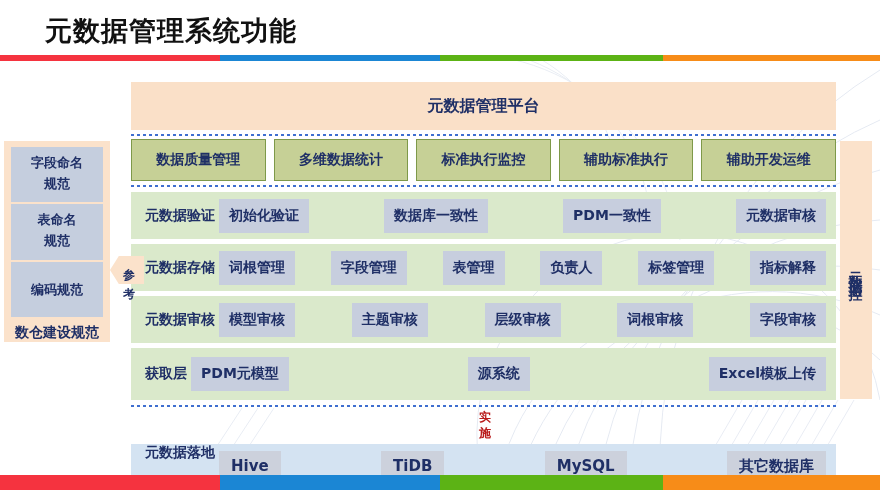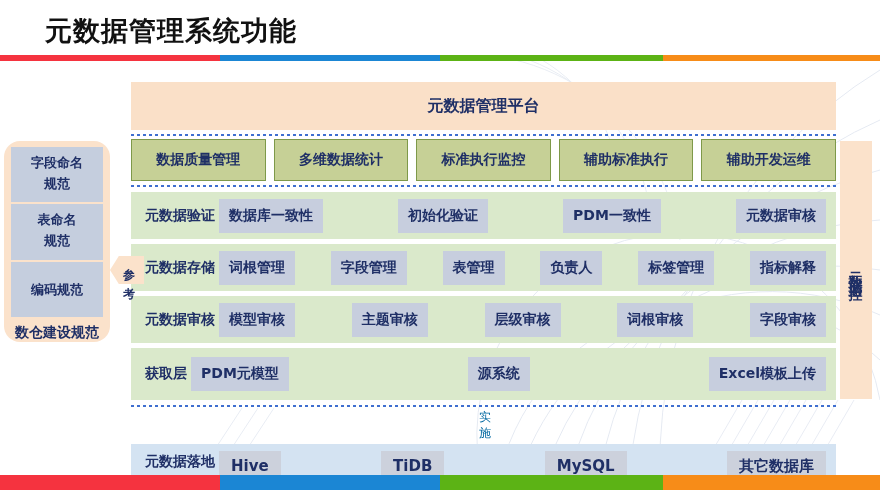--- a/index.html
+++ b/index.html
@@ -30,21 +30,21 @@
   .footbar{position:absolute;left:0;bottom:0;width:880px;height:15px;display:flex;z-index:6;}
   .footbar i{display:block;height:100%;}
   .footbar .s0{width:220px;background:#f5333f;}
   .footbar .s1{width:220px;background:#1b86d4;}
   .footbar .s2{width:223px;background:#5cb315;}
   .footbar .s3{width:217px;background:#f78c18;}
 
   
   .left-panel{
     position:absolute;left:4px;top:141px;width:106px;height:201px;
-    background:#fbe2cb;border-radius:16px;z-index:3;
+    background:#fbe2cb;border-radius:0;z-index:3;
     display:flex;flex-direction:column;align-items:center;
     padding-top:6px;box-sizing:border-box;
   }
   .std-box{
     width:92px;background:#c5cede;color:#1f2f66;
     font-size:13px;font-weight:bold;line-height:21px;
     text-align:center;box-sizing:border-box;padding:5px 0;
   }
   .std-box.b0{height:56px;margin-bottom:2px;}
   .std-box.b1{height:56px;margin-bottom:2px;}
@@ -122,28 +122,28 @@
 
   
   .impl-wrap{position:relative;width:705px;height:44px;}
   .impl-dot{
     position:absolute;left:0;top:5px;width:705px;height:2px;
     background-image:linear-gradient(to right,#3f6fd0 0 3px,transparent 3px 6px);
     background-size:6px 2px;background-repeat:repeat-x;
   }
   .impl-txt{
     position:absolute;left:345px;top:9px;width:18px;
-    color:#0369a1;font-size:12px;font-weight:normal;
+    color:#b91c1c;font-size:12px;font-weight:bold;
     line-height:16px;text-align:center;
   }
 
   
   .store-band{
     width:705px;height:44px;background:#d4e3f2;
-    display:flex;align-items:flex-end;box-sizing:border-box;padding:17px 10px;
+    display:flex;align-items:flex-start;box-sizing:border-box;padding:0 10px;
   }
   .store-chip{
     background:#ccd1dc;color:#1f2f66;font-size:15px;font-weight:bold;
     display:flex;align-items:center;justify-content:center;
     height:30px;box-sizing:border-box;padding:0 12px;white-space:nowrap;
   }
 </style>
 </head>
 <body>
 
@@ -227,22 +227,22 @@
       <div class="feat-chip">标准执行监控</div>
       <div class="feat-chip">辅助标准执行</div>
       <div class="feat-chip">辅助开发运维</div>
     </div>
 
     <div class="dotline"></div>
 
     <div class="band h48">
       <div class="band-label">元数据验证</div>
       <div class="chips">
+        <div class="chip">初始化验证</div>
         <div class="chip">数据库一致性</div>
-        <div class="chip">初始化验证</div>
         <div class="chip">PDM一致性</div>
         <div class="chip">元数据审核</div>
       </div>
     </div>
 
     <div class="band h48">
       <div class="band-label">元数据存储</div>
       <div class="chips">
         <div class="chip">词根管理</div>
         <div class="chip">字段管理</div>

